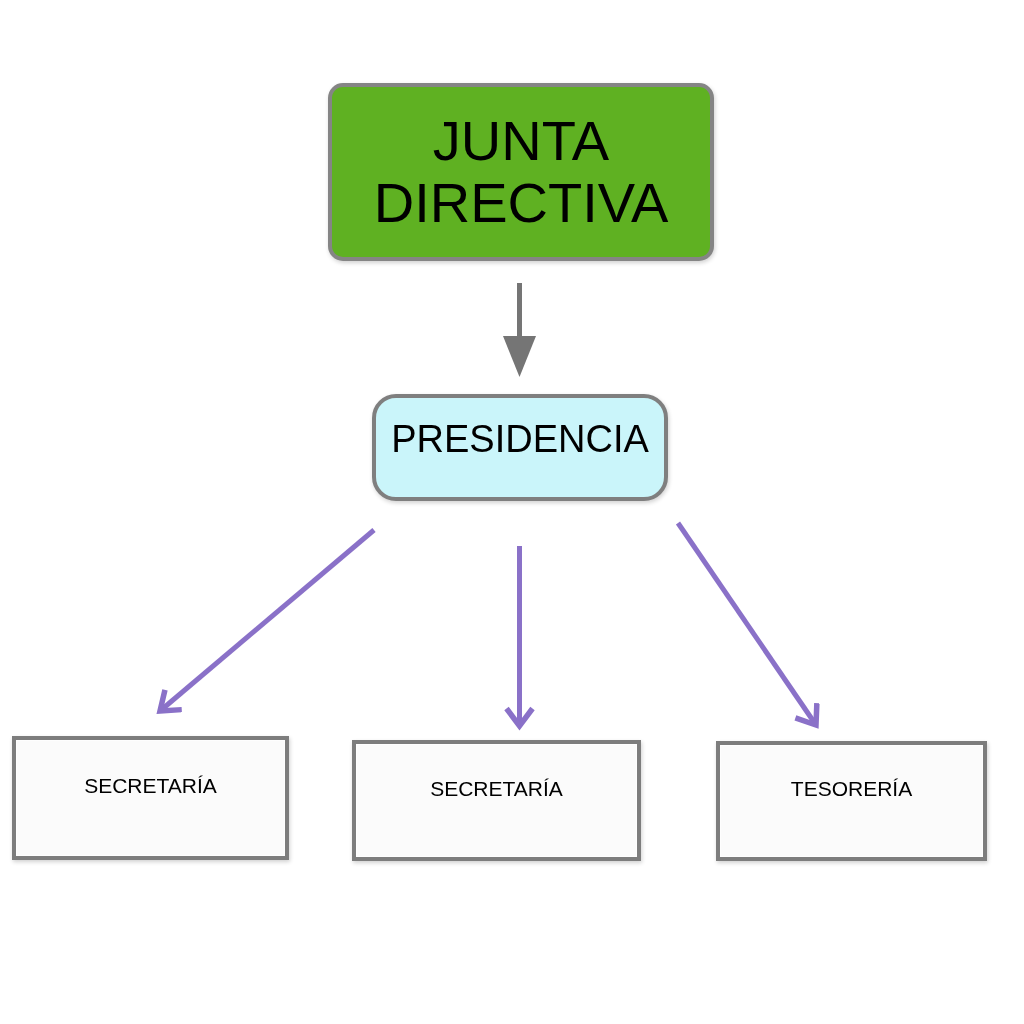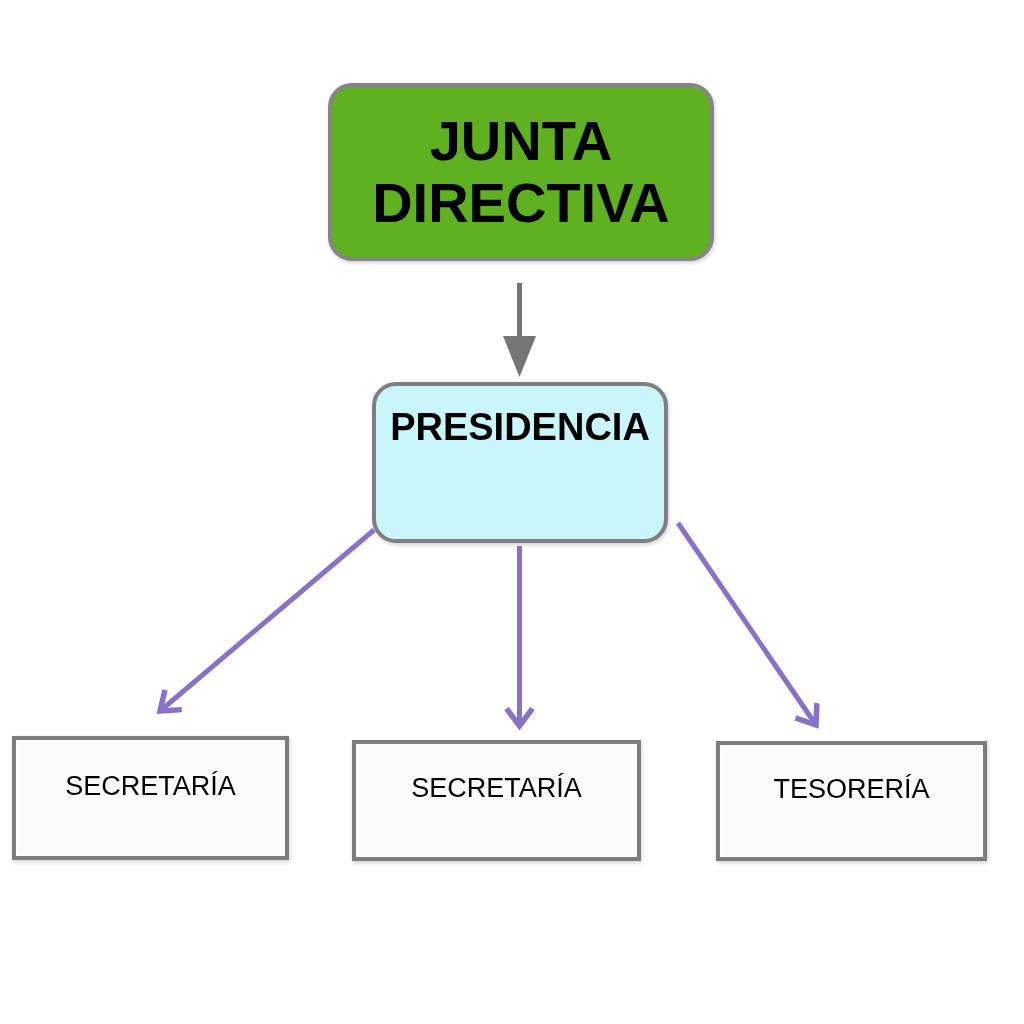--- a/index.html
+++ b/index.html
@@ -21,47 +21,47 @@
     display: flex;
     justify-content: center;
     color: #000000;
     text-align: center;
   }
   .node-root {
     left: 328px; top: 83px;
     width: 386px; height: 178px;
     background: #5fb122;
     border: 4px solid #858585;
-    border-radius: 24px;
+    border-radius: 15px;
     align-items: center;
-    font-weight: bold;
+    font-weight: normal;
     font-size: 56px;
     line-height: 62px;
     white-space: pre-line;
     box-shadow: 1px 2px 4px rgba(0,0,0,0.18);
   }
   .node-mid {
-    left: 372px; top: 382px;
-    width: 296px; height: 161px;
+    left: 372px; top: 394px;
+    width: 296px; height: 107px;
     background: #caf5fa;
     border: 4px solid #7f7f7f;
     border-radius: 24px;
     align-items: flex-start;
     padding-top: 22px;
-    font-weight: bold;
+    font-weight: normal;
     font-size: 38px;
     line-height: 38px;
     box-shadow: 1px 2px 4px rgba(0,0,0,0.18);
   }
   .node-leaf {
     background: #fbfbfb;
     border: 4px solid #7d7d7d;
     align-items: center;
     padding-bottom: 24px;
-    font-size: 27px;
+    font-size: 21px;
     box-shadow: 1px 2px 4px rgba(0,0,0,0.18), inset 0 0 0 1px rgba(255,255,255,0.7);
   }
   .node-leaf-1 { left: 12px;  top: 736px; width: 277px; height: 124px; }
   .node-leaf-2 { left: 352px; top: 740px; width: 289px; height: 121px; }
   .node-leaf-3 { left: 716px; top: 741px; width: 271px; height: 120px; }
   .connector-layer {
     position: absolute;
     left: 0; top: 0;
     width: 1024px; height: 1024px;
     pointer-events: none;

